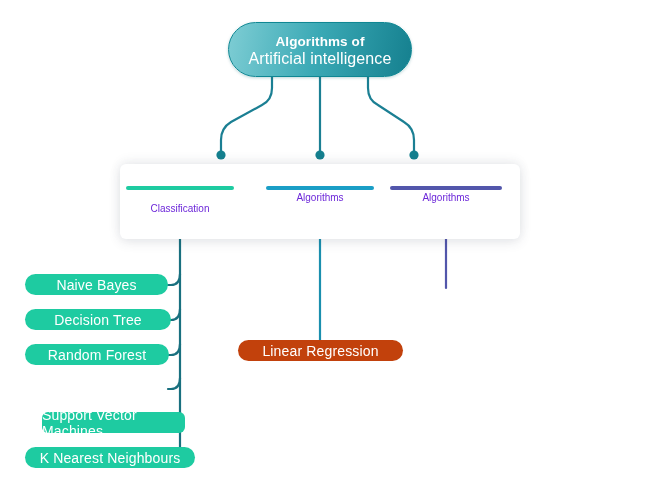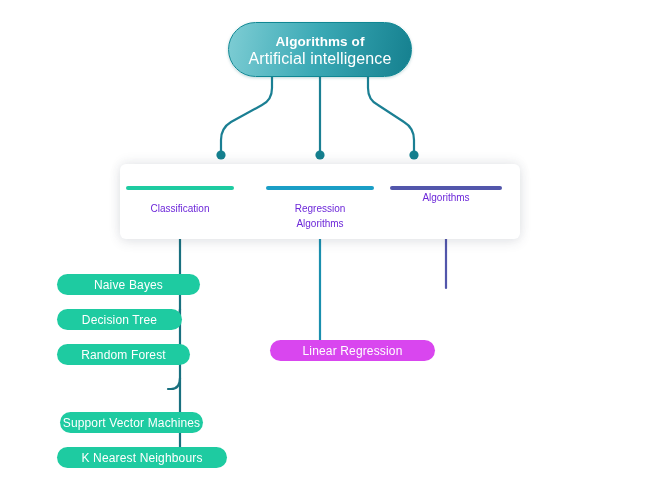--- a/index.html
+++ b/index.html
@@ -93,35 +93,34 @@
 
   
   .pill {
     position: absolute;
     height: 21px;
     border-radius: 11px;
     display: flex;
     align-items: center;
     justify-content: center;
     color: #ffffff;
-    font-size: 12px;
+    font-size: 14px;
     letter-spacing: .15px;
     z-index: 4;
     box-sizing: border-box;
-    margin-left: 32px;
   }
   .pill-green { background: #1ecba1; }
-  .pill-blue  { background: #d946ef; }
+  .pill-blue  { background: #c2410c; }
   .pill-purple{ background: #5256ab; }
 
   #leaf-naive-bayes             { left: 25px; top: 274px; width: 143px; }
-  #leaf-decision-tree           { left: 25px; top: 309px; width: 125px; }
-  #leaf-random-forest           { left: 25px; top: 344px; width: 133px; }
+  #leaf-decision-tree           { left: 25px; top: 309px; width: 146px; }
+  #leaf-random-forest           { left: 25px; top: 344px; width: 144px; }
   #leaf-logistic-regression     { left: 25px; top: 378px; width: 143px; }
-  #leaf-support-vector-machines { left: 28px; top: 412px; width: 143px; }
+  #leaf-support-vector-machines { left: 42px; top: 412px; width: 143px; border-radius: 6px; }
   #leaf-k-nearest-neighbours    { left: 25px; top: 447px; width: 170px; }
   #leaf-linear-regression       { left: 238px; top: 340px; width: 165px; }
   #leaf-k-means                 { left: 382px; top: 277px; width: 173px; }
 </style>
 </head>
 <body>
 
 <div id="canvas">
 
   <svg id="wires" viewBox="0 0 650 488" xmlns="http://www.w3.org/2000/svg">
@@ -155,21 +154,20 @@
 
   <div class="panel"></div>
 
   <div class="category" id="cat-classification">
     <div class="cat-bar" style="background:#1ecba1;"></div>
     <div class="cat-label">Classification</div>
   </div>
 
   <div class="category" id="cat-regression">
     <div class="cat-bar" style="background:#1a9ec6;"></div>
-    <div class="cat-label">Regression</div>
     <div class="cat-label" style="margin-top:0;">Algorithms</div>
   </div>
 
   <div class="category" id="cat-clustering">
     <div class="cat-bar" style="background:#5256ab;"></div>
     <div class="cat-label" style="margin-top:0;">Algorithms</div>
   </div>
 
   <div class="pill pill-green" id="leaf-naive-bayes">Naive Bayes</div>
   <div class="pill pill-green" id="leaf-decision-tree">Decision Tree</div>

